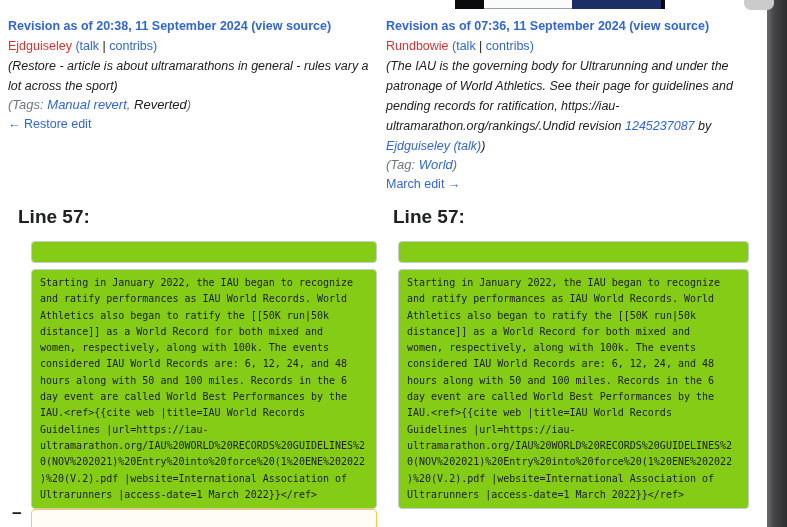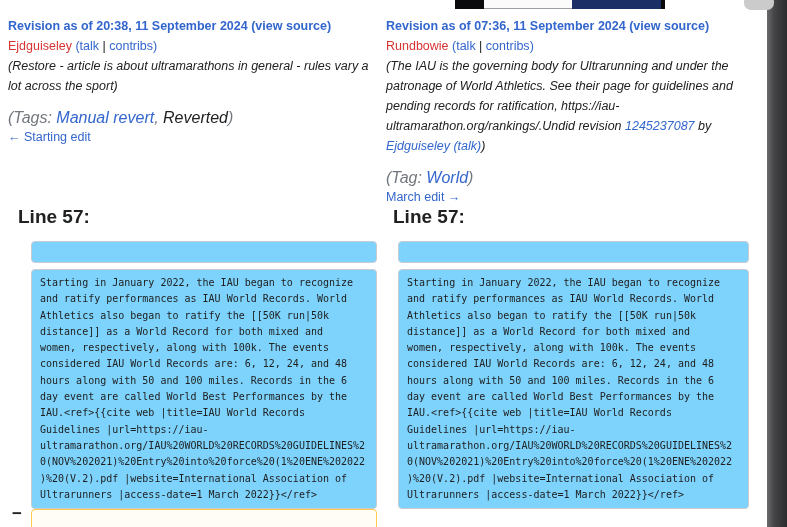--- a/index.html
+++ b/index.html
@@ -16,34 +16,34 @@
   .edge-band{position:absolute;left:767px;top:0;width:20px;height:527px;
     background:linear-gradient(to right,#6b6b6e 0%,#454548 35%,#2c2c2f 100%);}
   .top-pill{position:absolute;left:744px;top:-5px;width:30px;height:15px;border-radius:7px;background:#cbcbcb;z-index:2;}
 
   
   .col-hdr{position:absolute;top:16px;text-align:left;font-size:12.5px;line-height:20px;}
   .col-hdr.left{left:8px;width:372px;}
   .col-hdr.right{left:386px;width:370px;}
   .rev-title{font-weight:bold;color:#3366cc;}
   .rev-comment{font-style:italic;color:#202122;}
-  .rev-tags{font-style:italic;font-size:16px;line-height:18px;color:#72777d;margin-top:13px;}
+  .rev-tags{font-style:italic;font-size:13px;line-height:18px;color:#72777d;}
   .rev-nav{color:#3366cc;}
   .seg.link{color:#3366cc;}
   .seg.red{color:#d73333;}
   .seg.gray{color:#72777d;}
   .seg.plain{color:#202122;}
 
   
   .line-hdr{position:absolute;top:206px;font-weight:bold;font-size:19px;color:#202122;}
   .line-hdr.left{left:18px;}
   .line-hdr.right{left:393px;}
 
   
-  .ctx-box{position:absolute;background:#7dd3fc;border:1px solid #c8ccd1;border-radius:4px;box-sizing:border-box;}
+  .ctx-box{position:absolute;background:#84cc16;border:1px solid #c8ccd1;border-radius:4px;box-sizing:border-box;}
   .ctx-empty{top:241px;height:22px;}
   .ctx-empty.left{left:31px;width:346px;}
   .ctx-empty.right{left:398px;width:351px;}
   .ctx-text{top:269px;padding:5px 8px;}
   .ctx-text.left{left:31px;width:346px;}
   .ctx-text.right{left:398px;width:351px;}
   .mono-line{font-family:"DejaVu Sans Mono",monospace;font-size:10px;line-height:16.3px;white-space:pre;overflow:hidden;color:#202122;}
 
   .deleted-marker{position:absolute;left:12px;top:504px;font-weight:bold;font-size:17px;color:#202122;}
   .deleted-box{position:absolute;left:31px;top:509px;width:346px;height:40px;
@@ -60,21 +60,21 @@
 <div class="top-pill"></div>
 
 <div class="col-hdr left">
   <div class="rev-title">
     <span>Revision as of 20:38, 11 September 2024</span>
     <span>(view source)</span>
   </div>
   <div class="rev-user"><span class="seg red">Ejdguiseley</span><span class="seg link"> (</span><span class="seg link">talk</span><span class="seg plain"> | </span><span class="seg link">contribs</span><span class="seg link">)</span></div>
   <div class="rev-comment"><span class="seg plain">(Restore - article is about ultramarathons in general - rules vary a lot across the sport)</span></div>
   <div class="rev-tags"><span class="seg gray">(</span><span class="seg gray">Tags</span><span class="seg gray">: </span><span class="seg link">Manual revert</span><span class="seg gray">, </span><span class="seg plain">Reverted</span><span class="seg gray">)</span></div>
-  <div class="rev-nav">← Starting edit</div>
+  <div class="rev-nav">← Restore edit</div>
 </div>
 
 <div class="col-hdr right">
   <div class="rev-title">
     <span>Revision as of 07:36, 11 September 2024</span>
     <span>(view source)</span>
   </div>
   <div class="rev-user"><span class="seg red">Rundbowie</span><span class="seg link"> (</span><span class="seg link">talk</span><span class="seg plain"> | </span><span class="seg link">contribs</span><span class="seg link">)</span></div>
   <div class="rev-comment"><span class="seg plain">(The IAU is the governing body for Ultrarunning and under the patronage of World Athletics. See their page for guidelines and pending records for ratification, https://iau-ultramarathon.org/rankings/.Undid revision </span><span class="seg link">1245237087</span><span class="seg plain"> by </span><span class="seg link">Ejdguiseley</span><span class="seg plain"> </span><span class="seg link">(talk)</span><span class="seg plain">)</span></div>
   <div class="rev-tags"><span class="seg gray">(</span><span class="seg gray">Tag</span><span class="seg gray">: </span><span class="seg link">World</span><span class="seg gray">)</span></div>

